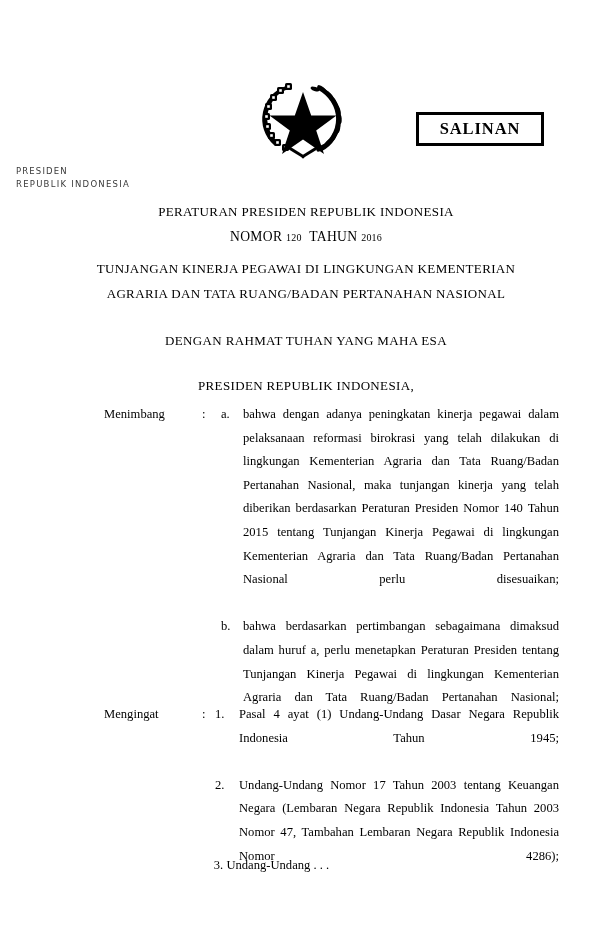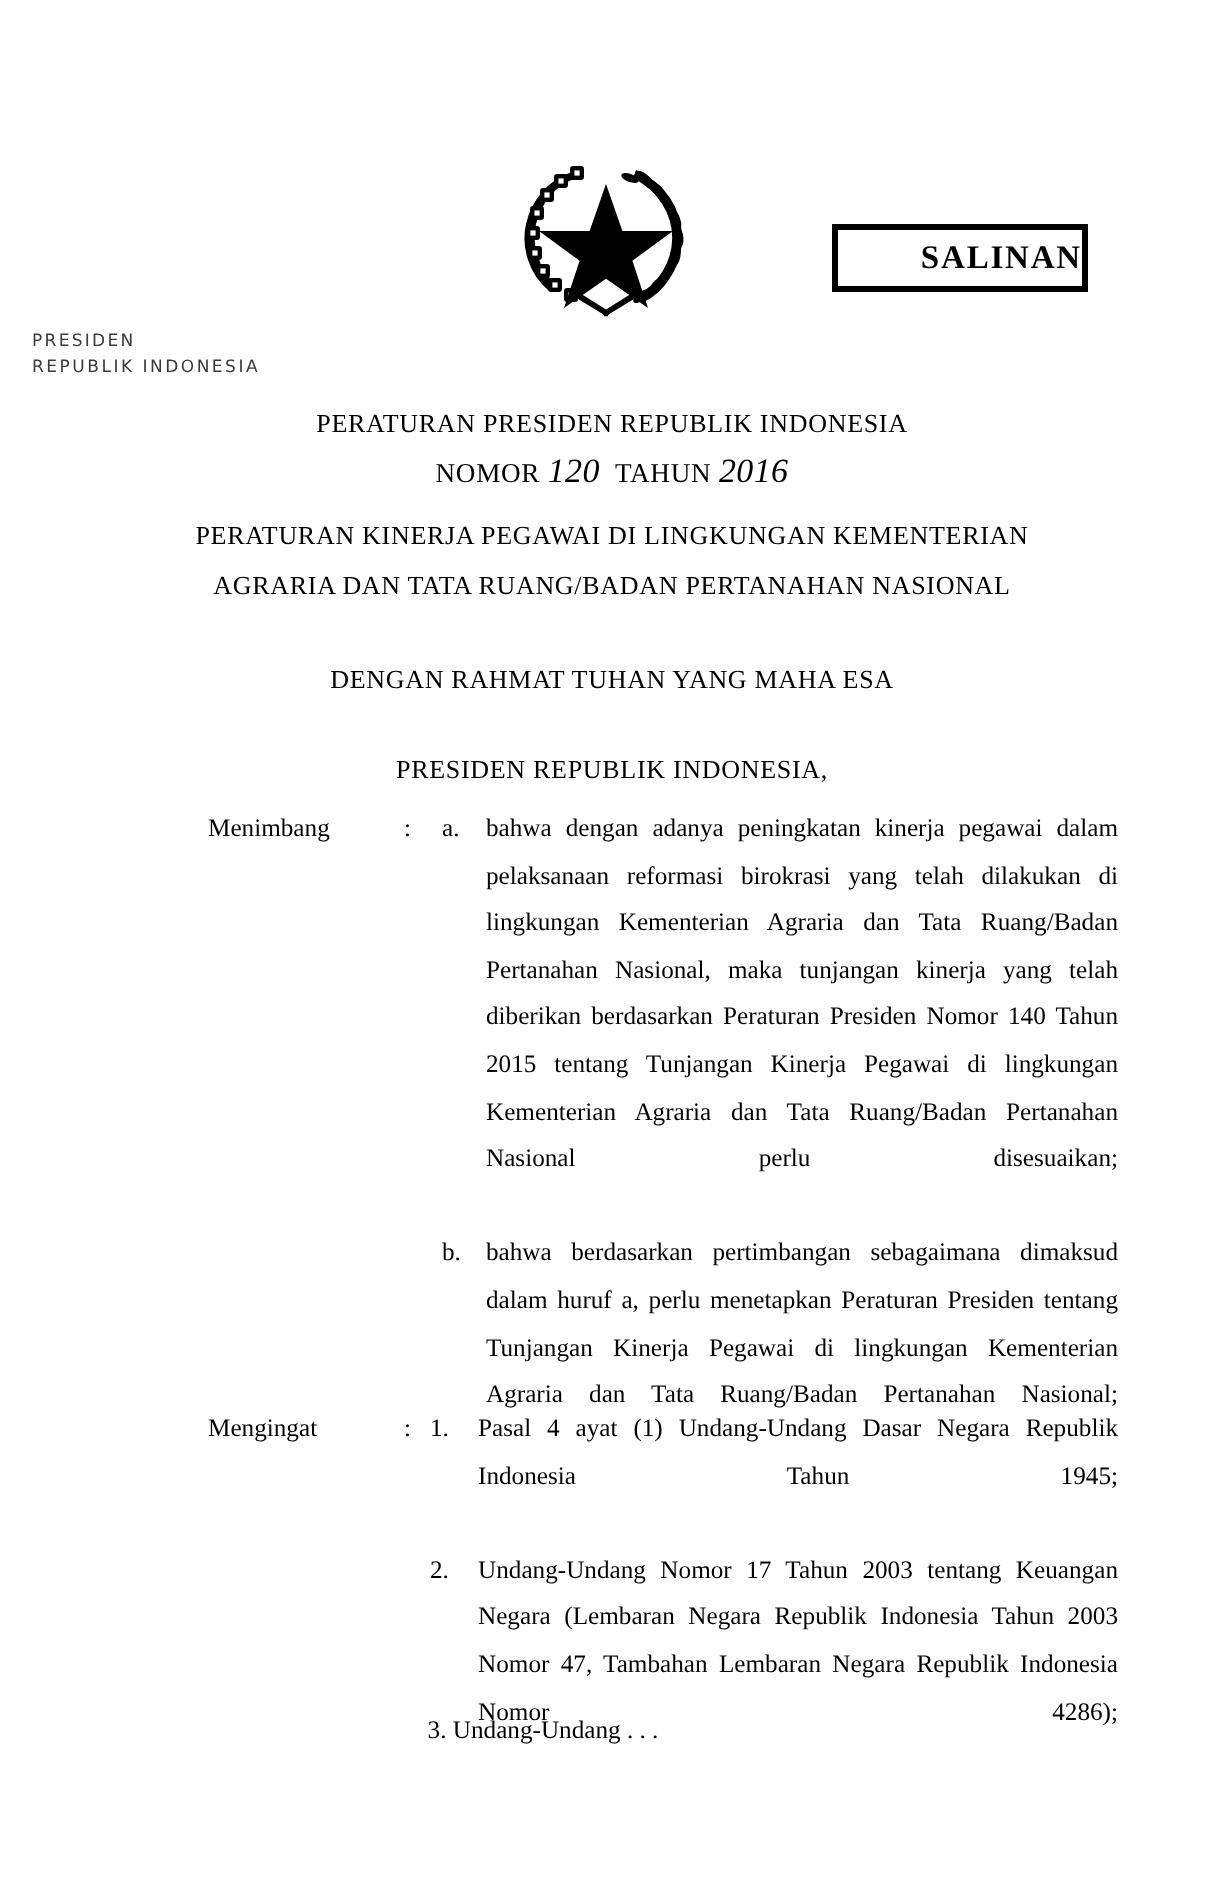--- a/index.html
+++ b/index.html
@@ -54,21 +54,21 @@
   .salinan-box {
     position: absolute;
     left: 416px;
     top: 112px;
     width: 128px;
     height: 34px;
     border: 3px solid #000000;
     box-sizing: border-box;
     display: flex;
     align-items: center;
-    justify-content: flex-end;
+    justify-content: center;
   }
   .salinan-box span {
     font-family: "Liberation Serif", "DejaVu Serif", serif;
     font-weight: bold;
     font-size: 16.5px;
     letter-spacing: 0.9px;
   }
 
   
   .title-block {
@@ -79,21 +79,21 @@
     text-align: center;
   }
   .title-line {
     font-size: 13px;
     letter-spacing: 0.35px;
     line-height: 23.5px;
     white-space: nowrap;
   }
   .nomor-line { line-height: 23.5px; }
   .nomor-line .big { font-size: 13.6px; letter-spacing: 0.35px; }
-  .nomor-line .small { font-size: 17px; letter-spacing: 0.2px; font-style: italic; }
+  .nomor-line .small { font-size: 10px; letter-spacing: 0.2px; }
 
   .title-main { margin-top: 8px; }
   .title-main .title-line { line-height: 24.5px; }
 
   .dengan-rahmat { margin-top: 23px; }
   .presiden-ri   { margin-top: 21px; }
 
   
   .body-zone {
     position: absolute;
@@ -253,21 +253,21 @@
 <div class="title-block">
 
   <div class="title-line">PERATURAN PRESIDEN REPUBLIK INDONESIA</div>
 
   <div class="nomor-line">
     <span class="big">NOMOR</span><span class="big">&nbsp;</span><span class="small">120</span><span class="big">&nbsp;&nbsp;</span><span class="big">TAHUN</span><span class="big">&nbsp;</span><span class="small">2016</span>
   </div>
 
 
   <div class="title-main">
-    <div class="title-line">PERATURAN KINERJA PEGAWAI DI LINGKUNGAN KEMENTERIAN</div>
+    <div class="title-line">TUNJANGAN KINERJA PEGAWAI DI LINGKUNGAN KEMENTERIAN</div>
     <div class="title-line">AGRARIA DAN TATA RUANG/BADAN PERTANAHAN NASIONAL</div>
   </div>
 
   <div class="title-line dengan-rahmat">DENGAN RAHMAT TUHAN YANG MAHA ESA</div>
 
   <div class="title-line presiden-ri">PRESIDEN REPUBLIK INDONESIA,</div>
 </div>
 
 <div class="body-zone">
 

